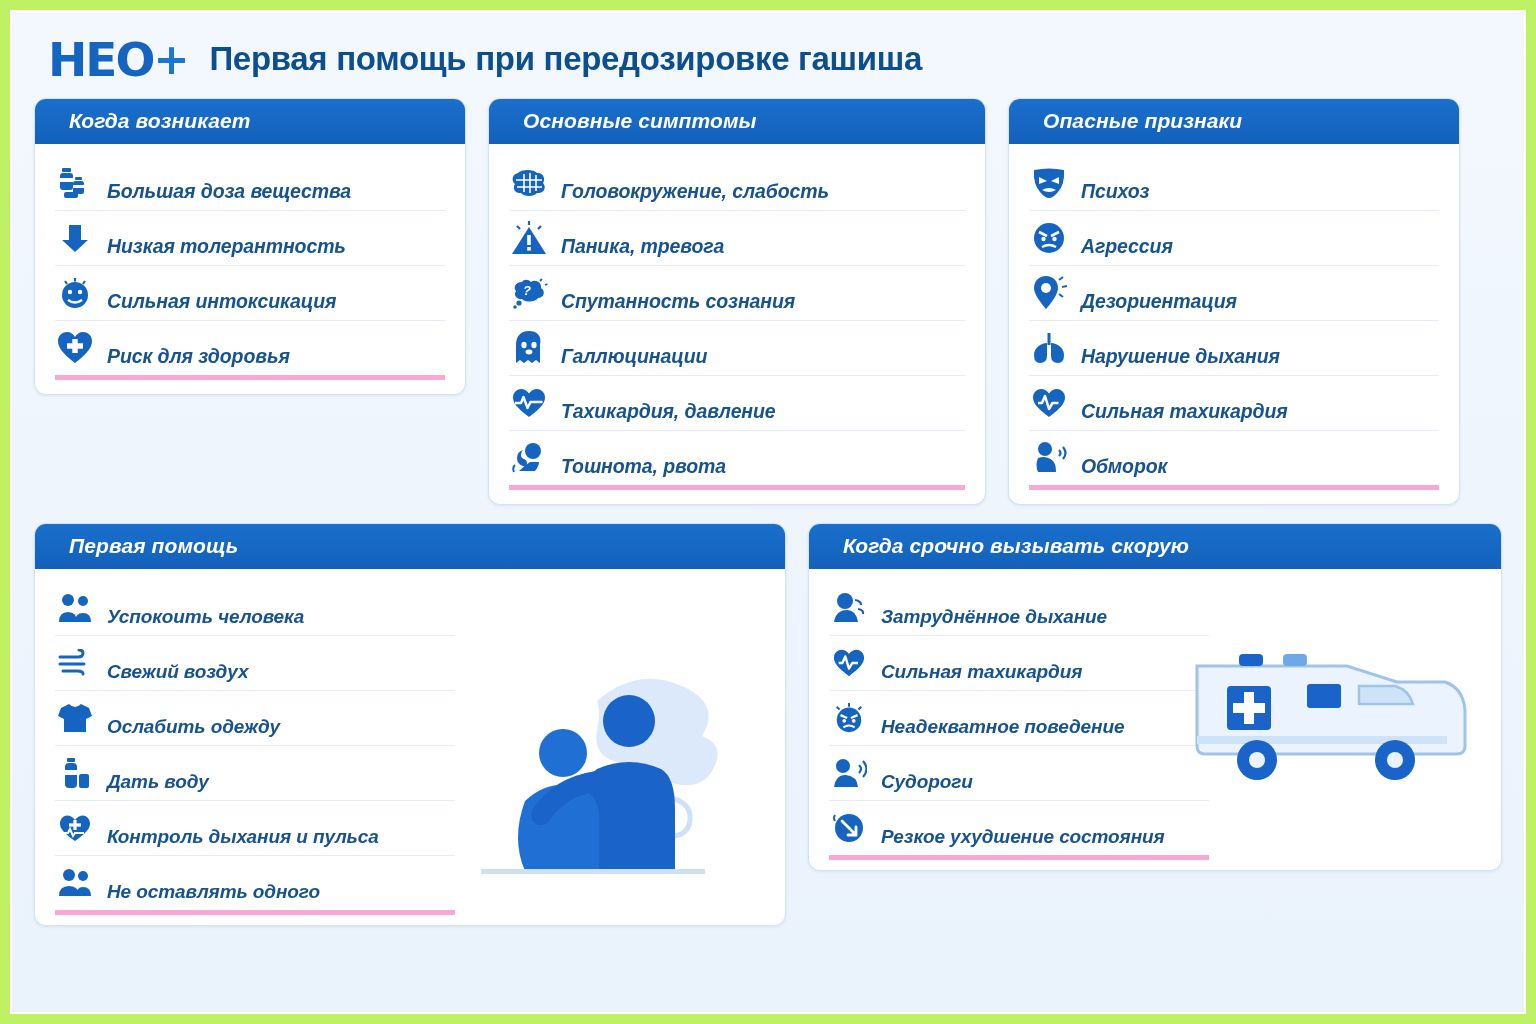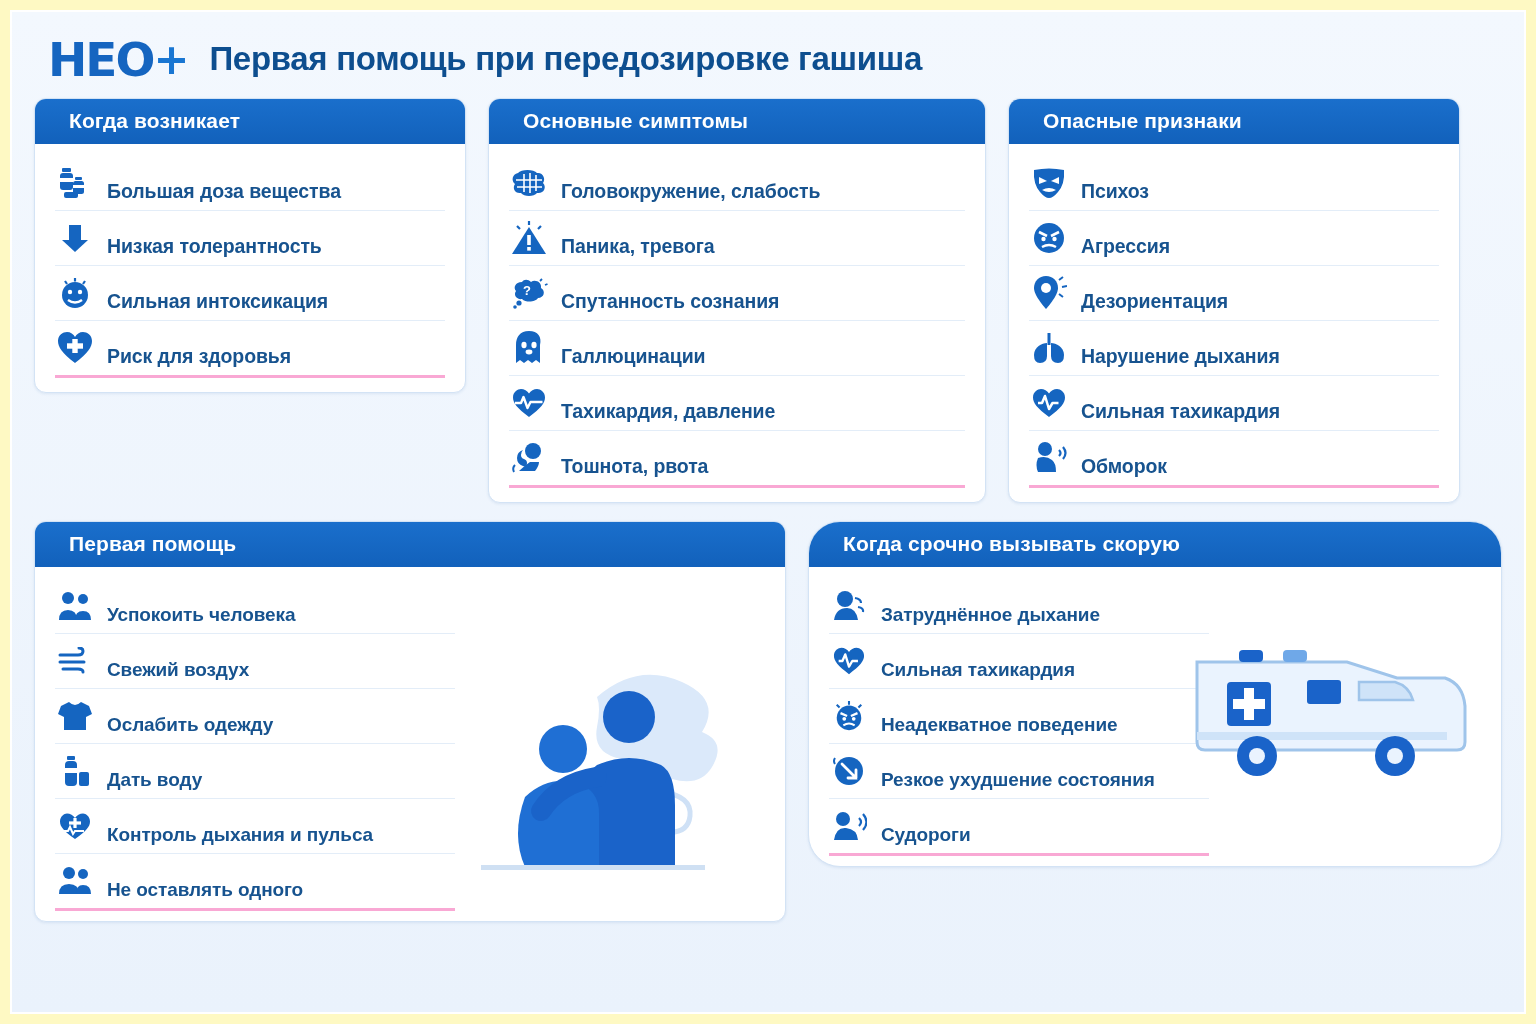--- a/index.html
+++ b/index.html
@@ -6,21 +6,21 @@
   html, body {
     width: 1536px;
     height: 1024px;
     font-family: "Liberation Sans", sans-serif;
     background: #e8f1fb;
   }
   .poster {
     position: relative;
     width: 1536px;
     height: 1024px;
-    background: #fef9c3;
+    background: #bef264;
     padding: 10px;
   }
   .inner-frame {
     position: absolute;
     left: 10px; top: 10px; right: 10px; bottom: 10px;
     border: 2px solid #ffffff;
     background: linear-gradient(180deg,#f3f8fe 0%, #eaf2fc 100%);
   }
   .content {
     position: relative;
@@ -54,20 +54,21 @@
     font-weight: bold;
     color: #0d4e8f;
     letter-spacing: -0.3px;
   }
 
   
   .row {
     display: flex;
     gap: 22px;
     align-items: flex-start;
+    font-style: italic;
   }
   .row-top { margin-top: 8px; }
   .row-bottom { margin-top: 18px; }
 
   .card {
     background: #ffffff;
     border: 1px solid #d3e3f5;
     border-radius: 12px;
     box-shadow: 0 1px 3px rgba(25,90,160,0.10);
     overflow: hidden;
@@ -84,21 +85,21 @@
   .card-body { padding: 12px 20px 14px 20px; }
 
   .item {
     display: flex;
     align-items: flex-end;
     gap: 12px;
     padding: 7px 0 7px 0;
     border-bottom: 1px solid #e3edf8;
     min-height: 50px;
   }
-  .item:last-child { border-bottom: 3px solid #f9a8d4; }
+  .item:last-child { border-bottom: 5px solid #f9a8d4; }
   .item .label {
     font-size: 19.5px;
     font-weight: bold;
     color: #17538f;
     letter-spacing: -0.1px;
   }
   .icon {
     flex: 0 0 auto;
     width: 40px;
     height: 40px;
@@ -107,21 +108,21 @@
     justify-content: center;
     color: #1565c0;
   }
   .icon svg { display: block; }
 
   
   .card-when   { width: 432px; }
   .card-symp   { width: 498px; }
   .card-danger { width: 452px; }
   .card-aid    { width: 778px; position: relative; }
-  .card-call   { width: 718px; position: relative; border-radius: 32px; }
+  .card-call   { width: 718px; position: relative; }
 
   .card-aid .card-body,
   .card-call .card-body { padding-bottom: 10px; }
 
   .aid-list { width: 400px; }
   .call-list { width: 380px; }
 
   .item-sm { min-height: 45px; }
   .item-sm .label { font-size: 19px; }
 
@@ -494,38 +495,38 @@
                   <circle cx="23" cy="21" r="2" fill="#ffffff"></circle>
                   <path d="M12 28 q6 -4 12 0" stroke="#ffffff" stroke-width="2.2" fill="none"></path>
                   <path d="M5 6 l3 3 M18 2 v4 M31 6 l-3 3" stroke="#1565c0" stroke-width="2.2" fill="none"></path>
                 </svg>
               </span>
               <span class="label">Неадекватное поведение</span>
             </div>
 
             <div class="item item-sm">
               <span class="icon">
+                <svg width="36" height="32" viewBox="0 0 36 32" fill="#1565c0">
+                  <circle cx="12" cy="9" r="7"></circle>
+                  <path d="M3 30 q2 -13 12 -12 q11 1 12 12 Z"></path>
+                  <path d="M28 8 q4 4 0 8 M32 4 q7 8 0 16" stroke="#1565c0" stroke-width="2.2" fill="none"></path>
+                </svg>
+              </span>
+              <span class="label">Судороги</span>
+            </div>
+
+            <div class="item item-sm">
+              <span class="icon">
                 <svg width="34" height="34" viewBox="0 0 34 34" fill="#1565c0">
                   <circle cx="17" cy="17" r="14"></circle>
                   <path d="M10 10 l14 14 M24 16 v8 h-8" stroke="#ffffff" stroke-width="2.8" fill="none" stroke-linecap="round"></path>
                   <path d="M3 4 q-2 3 0 6" stroke="#1565c0" stroke-width="2" fill="none"></path>
                 </svg>
               </span>
               <span class="label">Резкое ухудшение состояния</span>
-            </div>
-
-            <div class="item item-sm">
-              <span class="icon">
-                <svg width="36" height="32" viewBox="0 0 36 32" fill="#1565c0">
-                  <circle cx="12" cy="9" r="7"></circle>
-                  <path d="M3 30 q2 -13 12 -12 q11 1 12 12 Z"></path>
-                  <path d="M28 8 q4 4 0 8 M32 4 q7 8 0 16" stroke="#1565c0" stroke-width="2.2" fill="none"></path>
-                </svg>
-              </span>
-              <span class="label">Судороги</span>
             </div>
           </div>
 
           <div class="illus illus-amb">
             <svg width="290" height="180" viewBox="0 0 290 180">
 
               <path d="M10 40 h150 l50 16 h48 q18 6 20 28 v36 q0 8 -8 8 H18 q-8 0 -8 -8 Z" fill="#eaf3fe" stroke="#9fc4ea" stroke-width="3"></path>
 
               <path d="M172 60 h36 q14 4 18 18 h-54 Z" fill="#cfe3f8" stroke="#9fc4ea" stroke-width="2.5"></path>
 

